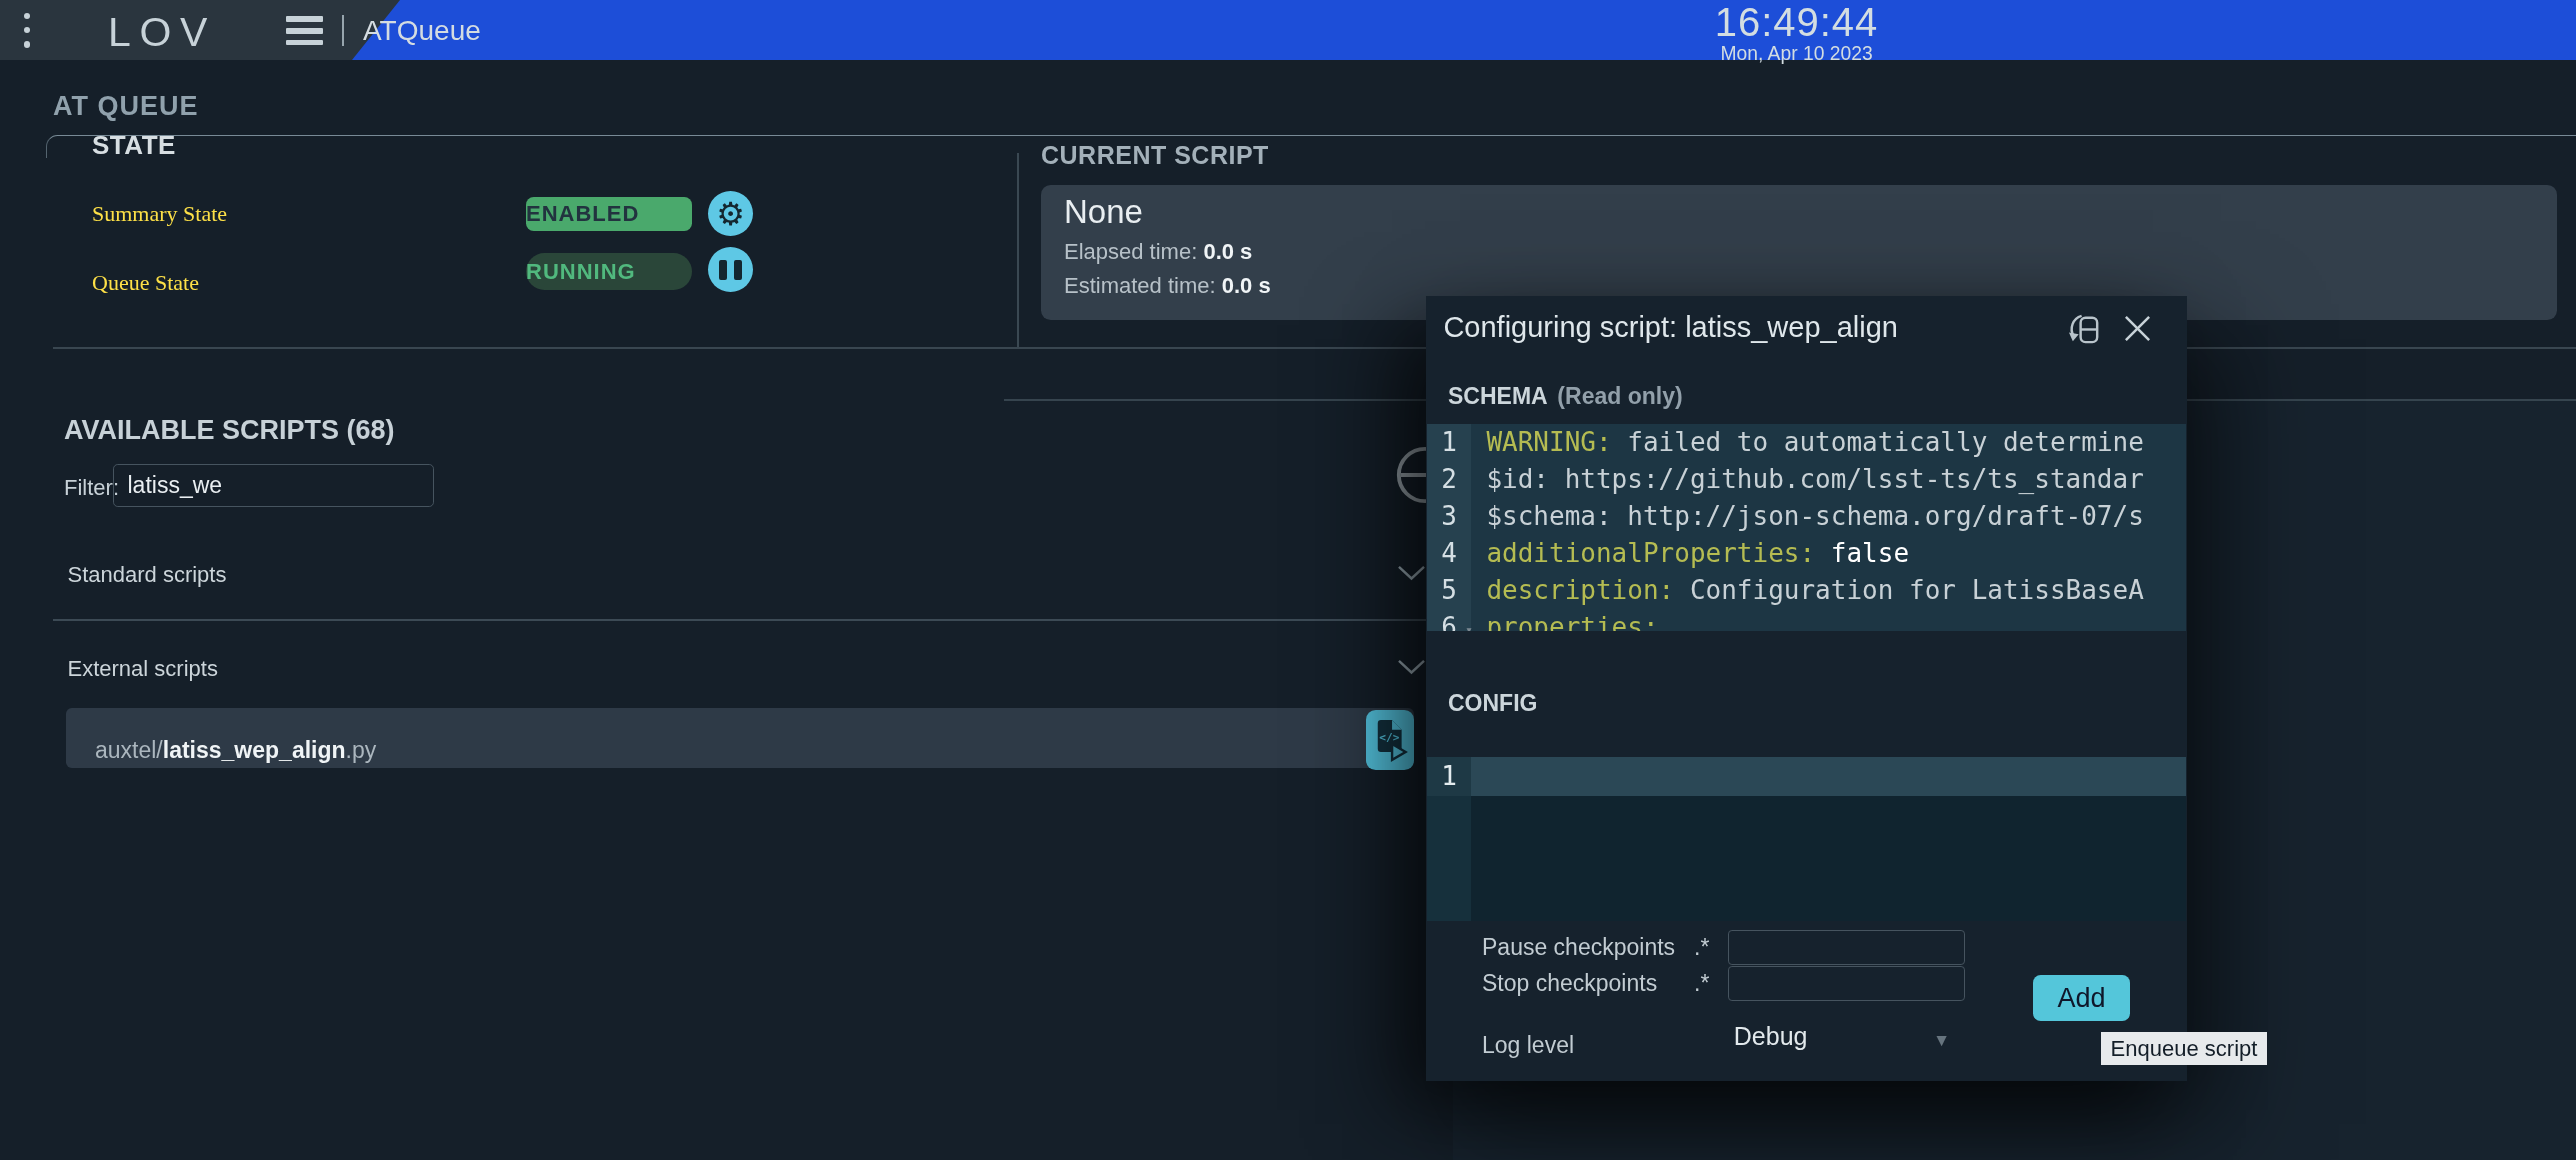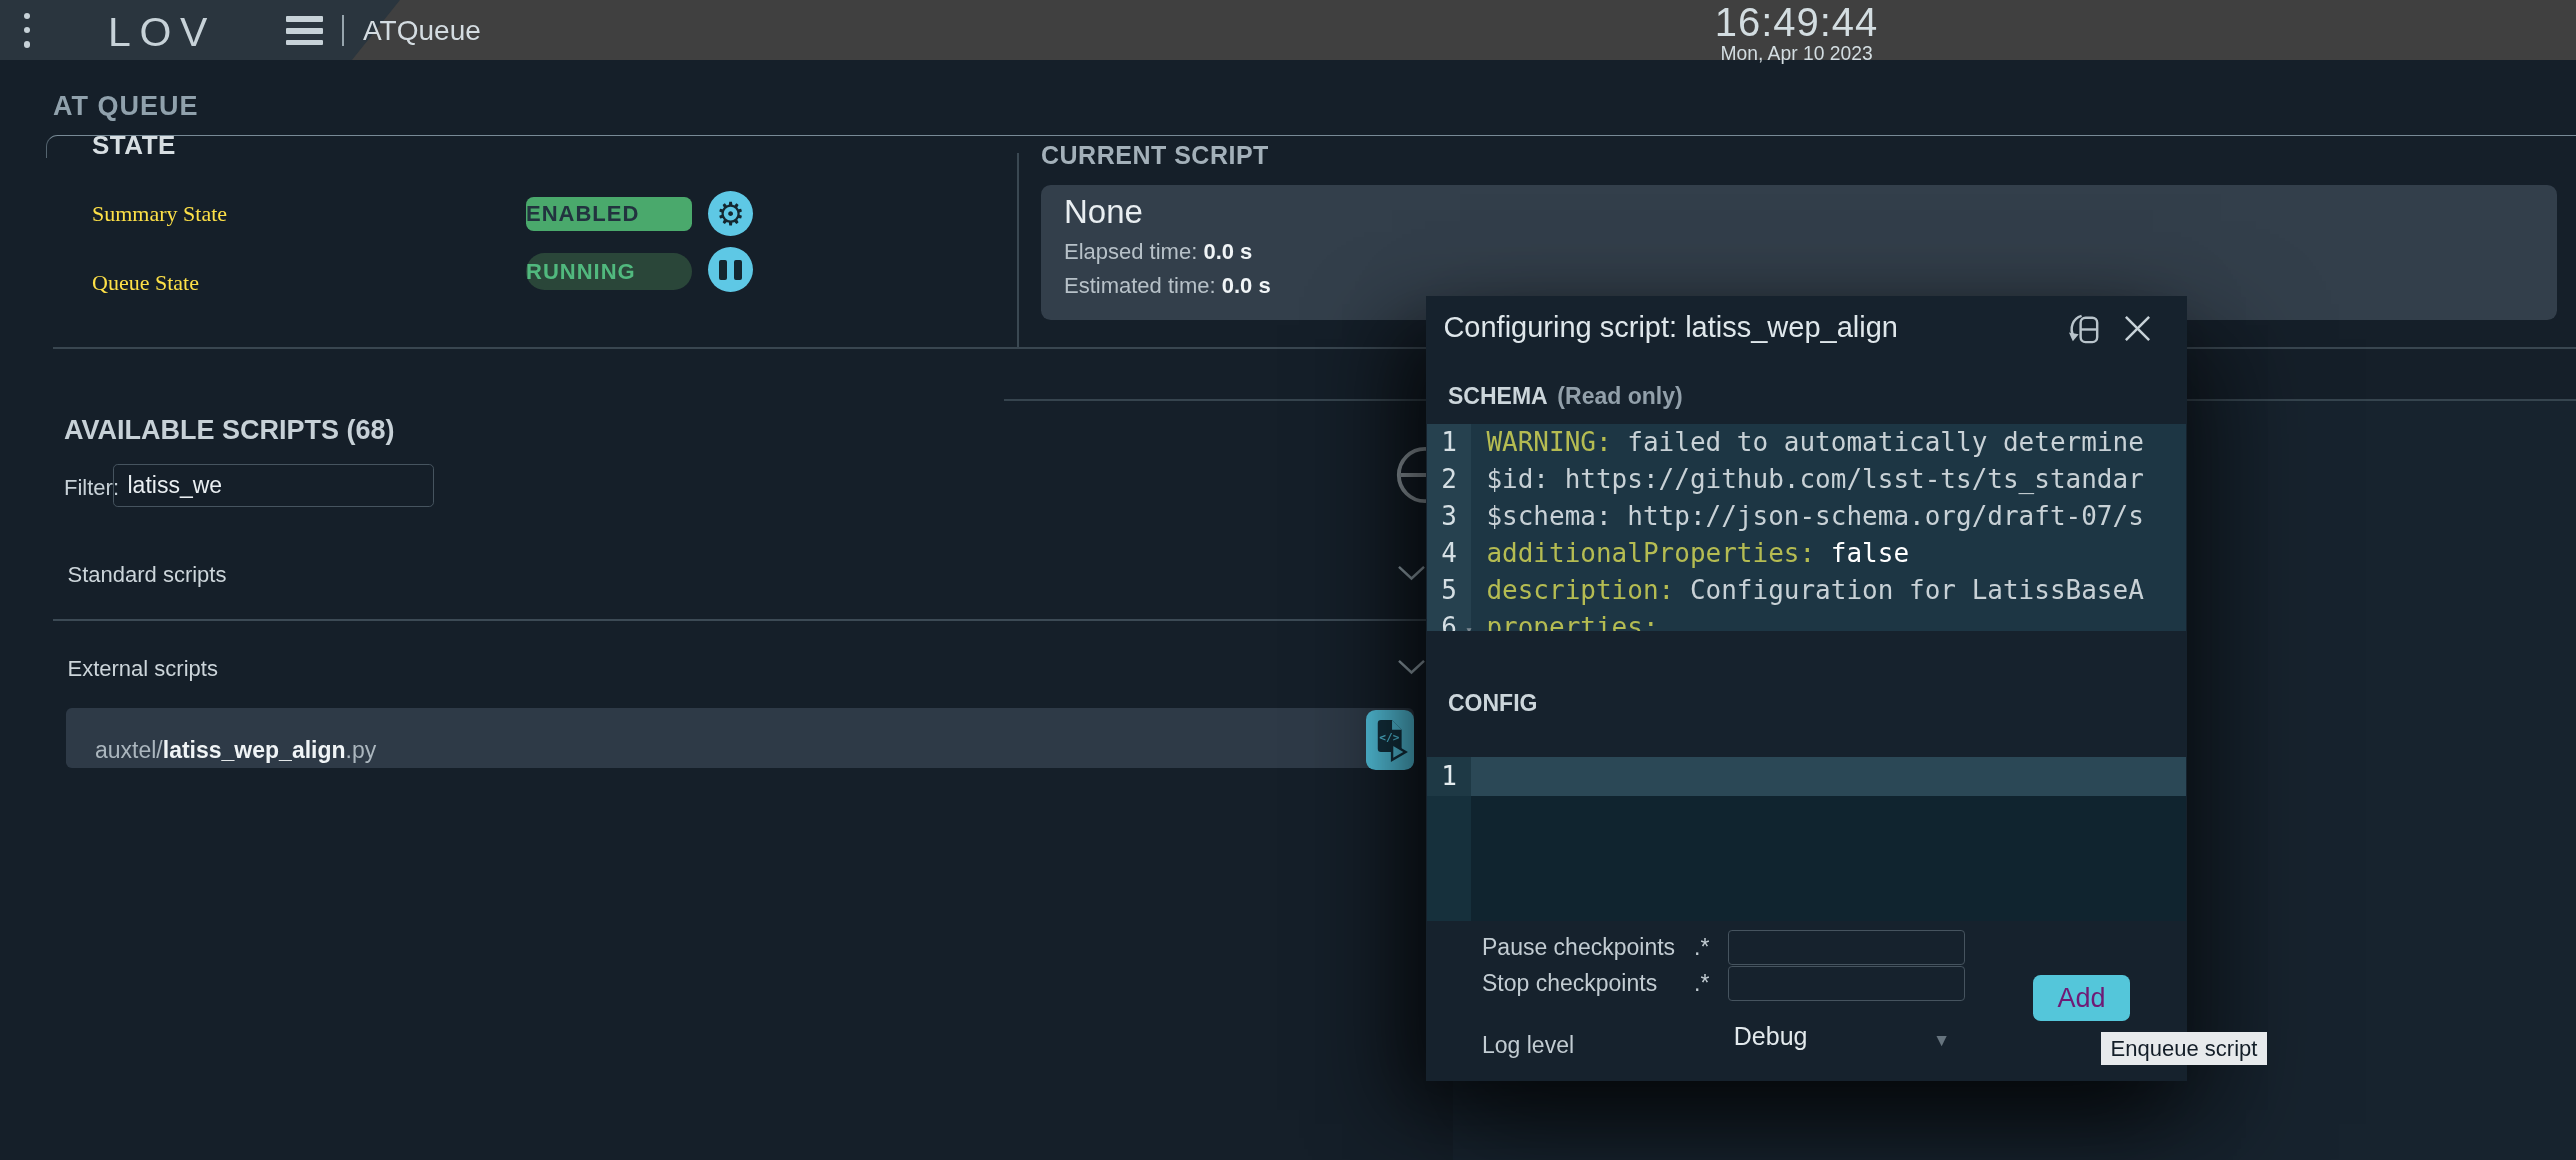--- a/index.html
+++ b/index.html
@@ -1,21 +1,21 @@
 <!DOCTYPE html>
 <html><head>
 <meta charset="utf-8">
 <style>
   * { margin:0; padding:0; box-sizing:border-box; }
   html,body { background:#0d141b; }
   body { font-family:"Liberation Sans", sans-serif; }
   #root { position:relative; width:2576px; height:1161px; background:#151f29; overflow:hidden; }
 
   
-  .topbar { position:absolute; left:0; top:0; right:0; height:60px; background:#404040; }
+  .topbar { position:absolute; left:0; top:0; right:0; height:60px; background:#1d4ed8; }
   .logo-trap { position:absolute; left:0; top:0; width:400px; height:60px; background:#2a353e;
                clip-path:polygon(0 0,100% 0,88% 100%,0 100%); }
   .menu-dots { position:absolute; left:17.4px; top:12.6px; width:19.3px; height:35px;
                display:flex; flex-direction:column; justify-content:space-between; align-items:center; cursor:pointer; }
   .menu-dots i { width:6.8px; height:6.8px; border-radius:50%; background:#c7d2d8; }
   .logo-text { position:absolute; left:108px; top:8.7px; font-size:41px; letter-spacing:8.7px; color:#c7d2d8; font-weight:400; }
   .logo-bars { position:absolute; left:286px; top:16.4px; display:flex; flex-direction:column; gap:5.8px; }
   .logo-bars i { width:37px; height:5.8px; background:#c7d2d8; border-radius:1px; }
   .logo-sep { position:absolute; left:342px; top:14.5px; width:1.9px; height:31px; background:#97a5ad; }
   .app-title { position:absolute; left:363px; top:14.5px; font-size:28px; color:#d4dce1; }
@@ -96,21 +96,21 @@
   .config-editor .gcol { position:absolute; left:0; top:0; bottom:0; width:44px; background:#16303c; }
   .config-editor .code-line { height:39px; line-height:39px; }
   .config-editor .code-line.active { background:#2b4856; }
   .config-editor .code-line.active .ln { background:#1e3945; color:#e3ebee; }
 
   .chk-label { position:absolute; left:56px; font-size:23px; color:#c2ccd2; }
   .chk-suffix { position:absolute; left:268px; font-size:23px; color:#c2ccd2; }
   .chk-input { position:absolute; left:302px; width:237px; height:35px; background:transparent;
                border:1.9px solid #46545f; border-radius:3.9px; color:#eaeff2; font-size:21px; padding:0 9.7px;
                font-family:"Liberation Sans",sans-serif; outline:none; }
-  .add-btn { position:absolute; left:607px; top:679px; width:97px; height:46px; background:#54c6da; color:#701a75;
+  .add-btn { position:absolute; left:607px; top:679px; width:97px; height:46px; background:#54c6da; color:#0f172a;
              border:none; border-radius:7.7px; font-size:27px; font-family:"Liberation Sans",sans-serif; cursor:pointer; }
   .log-select { position:absolute; left:302px; top:722px; width:232px; height:39px; cursor:pointer; }
   .log-select .val { position:absolute; left:5.8px; top:3.9px; font-size:25px; color:#e2e9ec; }
   .log-select .caret { position:absolute; right:9.7px; top:11.6px; font-size:17.4px; color:#66747e; }
 
   .tooltip { position:absolute; left:2101px; top:1032px; width:166px; height:33px; background:#e7eaec; color:#131e28;
              font-size:22px; display:flex; align-items:center; justify-content:center; z-index:30; }
   .modal { z-index:20; }
 </style>
 </head>

